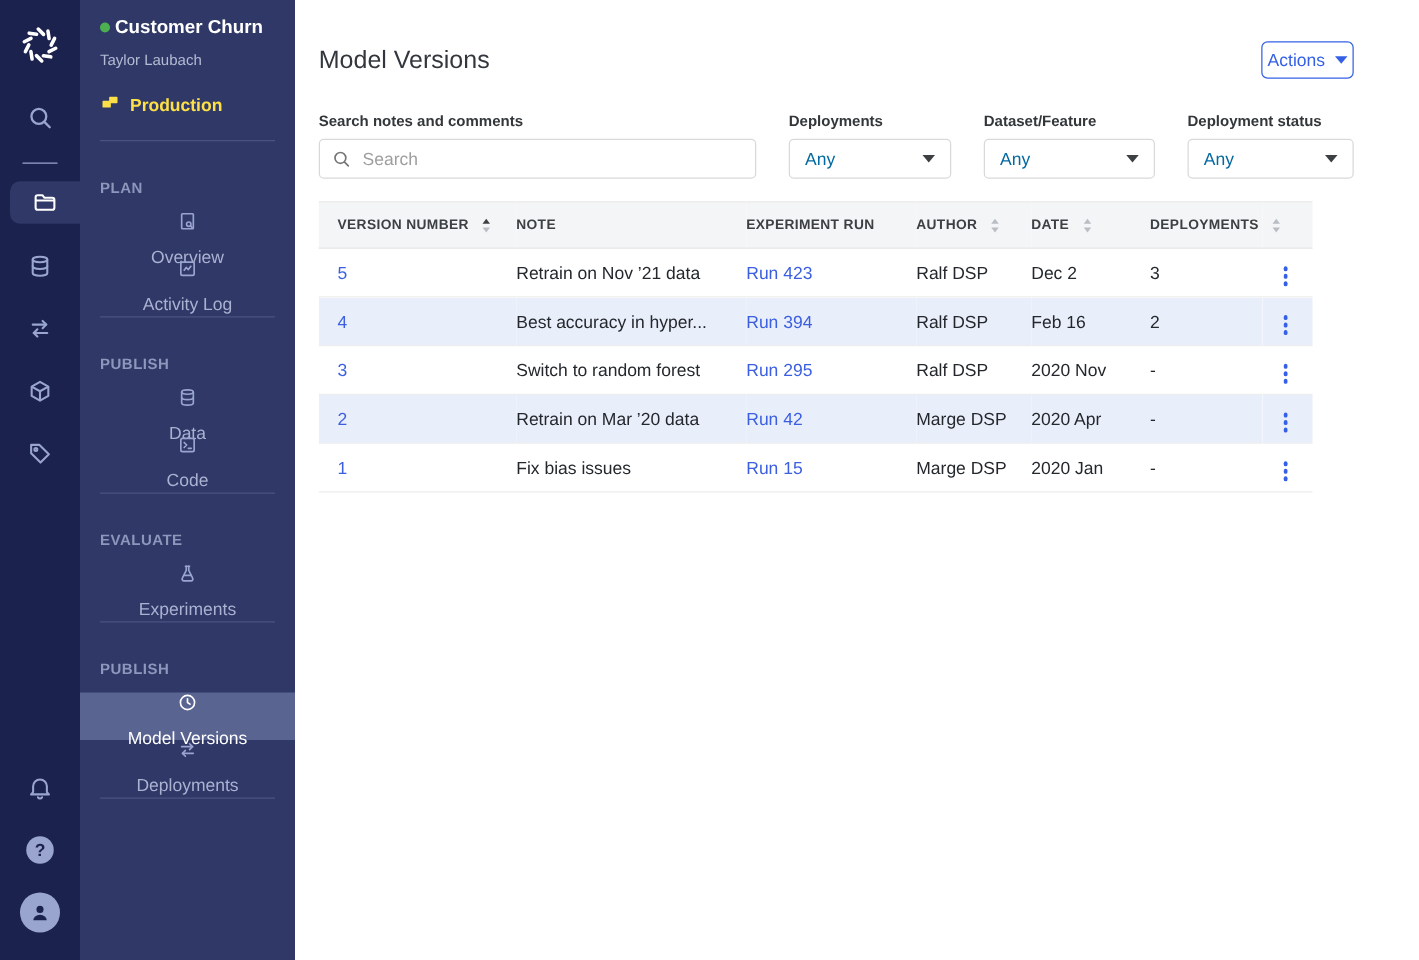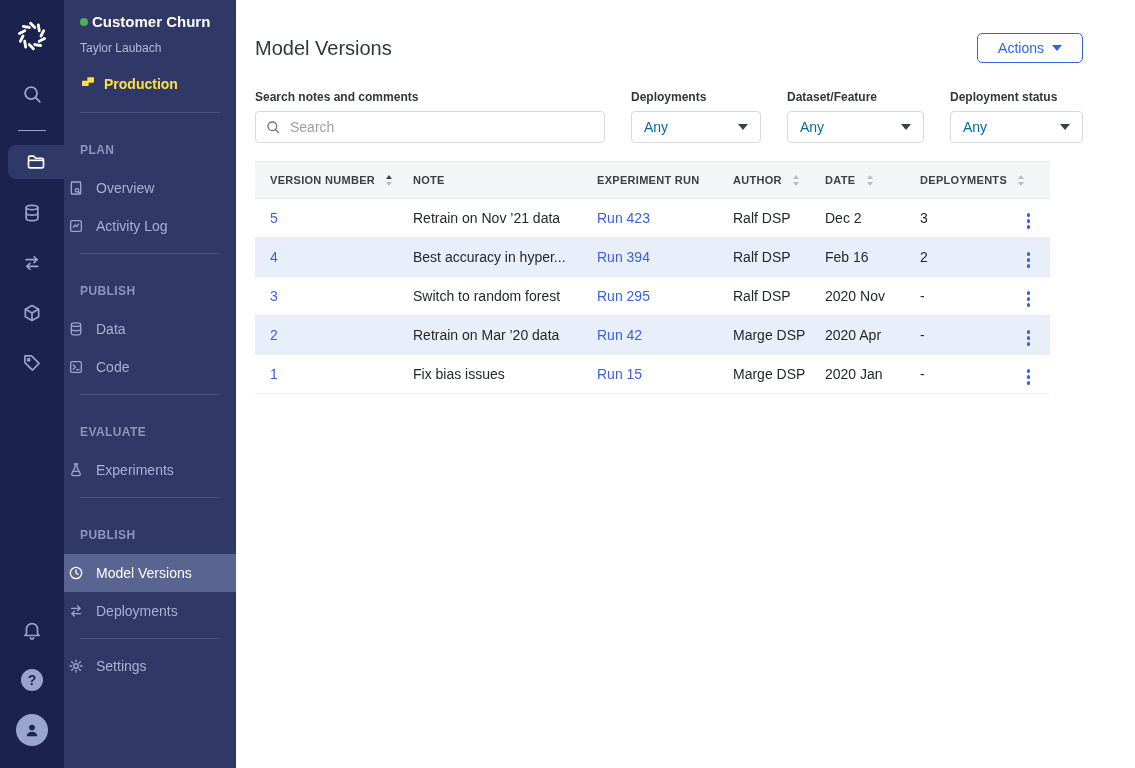--- a/index.html
+++ b/index.html
@@ -71,36 +71,36 @@
   .side-divider { border-top: 1px solid #4a5280; margin: 8px 16px; }
   .side-divider.after-project { margin-top: 18px; }
   .section-label {
     padding: 22px 16px 12px;
     font-size: 12px; font-weight: bold; letter-spacing: 0.4px;
     color: #8d96bb; line-height: 14px;
   }
   .side-item {
     height: 38px;
     display: flex; align-items: center; gap: 12px;
-    padding: 0 4px;
-    cursor: pointer; line-height: 16px;
+    padding: 0 12px;
+    cursor: pointer; line-height: 16px; flex-direction: column;
   }
   .side-item .icn { display: flex; color: #9aa5cf; }
   .side-item.selected { background: #5a6491; color: #ffffff; }
   .side-item.selected .icn { color: #ffffff; }
 
   
   .main { flex: 1; padding: 0 85px 0 19px; background: #ffffff; }
   .page-header {
     margin-top: 33px;
     display: flex; align-items: center; justify-content: space-between;
   }
   .page-title { font-size: 20px; font-weight: normal; color: #33373d; }
   .actions-btn {
-    height: 30px; padding: 0 20px;
+    height: 30px; padding: 0 4px;
     border: 1px solid #3560e6; border-radius: 5px;
     background: #ffffff; color: #3560e6;
     font-size: 14px; font-family: inherit;
     display: flex; align-items: center; gap: 8px;
     cursor: pointer;
   }
   .caret-down {
     width: 0; height: 0;
     border-left: 5px solid transparent; border-right: 5px solid transparent;
     border-top: 6px solid #3560e6;
@@ -351,29 +351,20 @@
           <path d="M14.5 4.5 18 8l-3.5 3.5"></path>
           <path d="M19 16H6"></path>
           <path d="M9.5 12.5 6 16l3.5 3.5"></path>
       </svg>
     </span>
     <span>Deployments</span>
   </div>
 
   <div class="side-divider"></div>
 
-  <div class="side-item">
-    <span class="icn">
-      <svg width="16" height="16" viewBox="0 0 24 24" fill="none" stroke="currentColor" stroke-width="2" stroke-linecap="round">
-        <circle cx="12" cy="12" r="3.4"></circle>
-        <path d="M12 2.8v2.7M12 18.5v2.7M2.8 12h2.7M18.5 12h2.7M5.5 5.5l1.9 1.9M16.6 16.6l1.9 1.9M18.5 5.5l-1.9 1.9M7.4 16.6l-1.9 1.9"></path>
-      </svg>
-    </span>
-    <span>Settings</span>
-  </div>
 </nav>
 
 <main class="main">
 
   <div class="page-header">
     <h1 class="page-title">Model Versions</h1>
     <button class="actions-btn">
       <span>Actions</span>
       <span class="caret-down"></span>
     </button>

